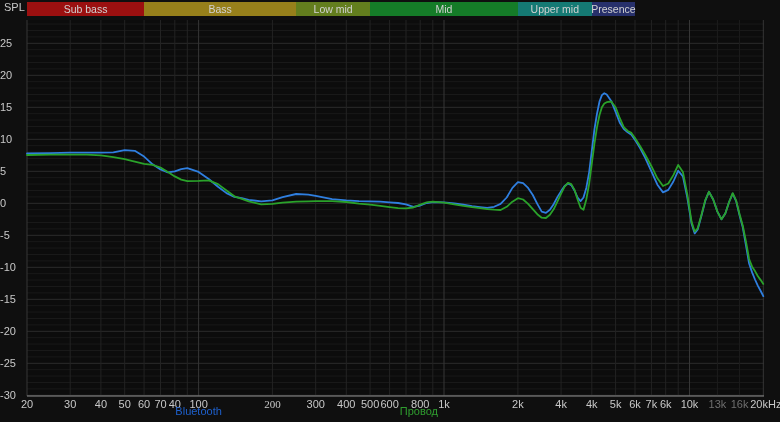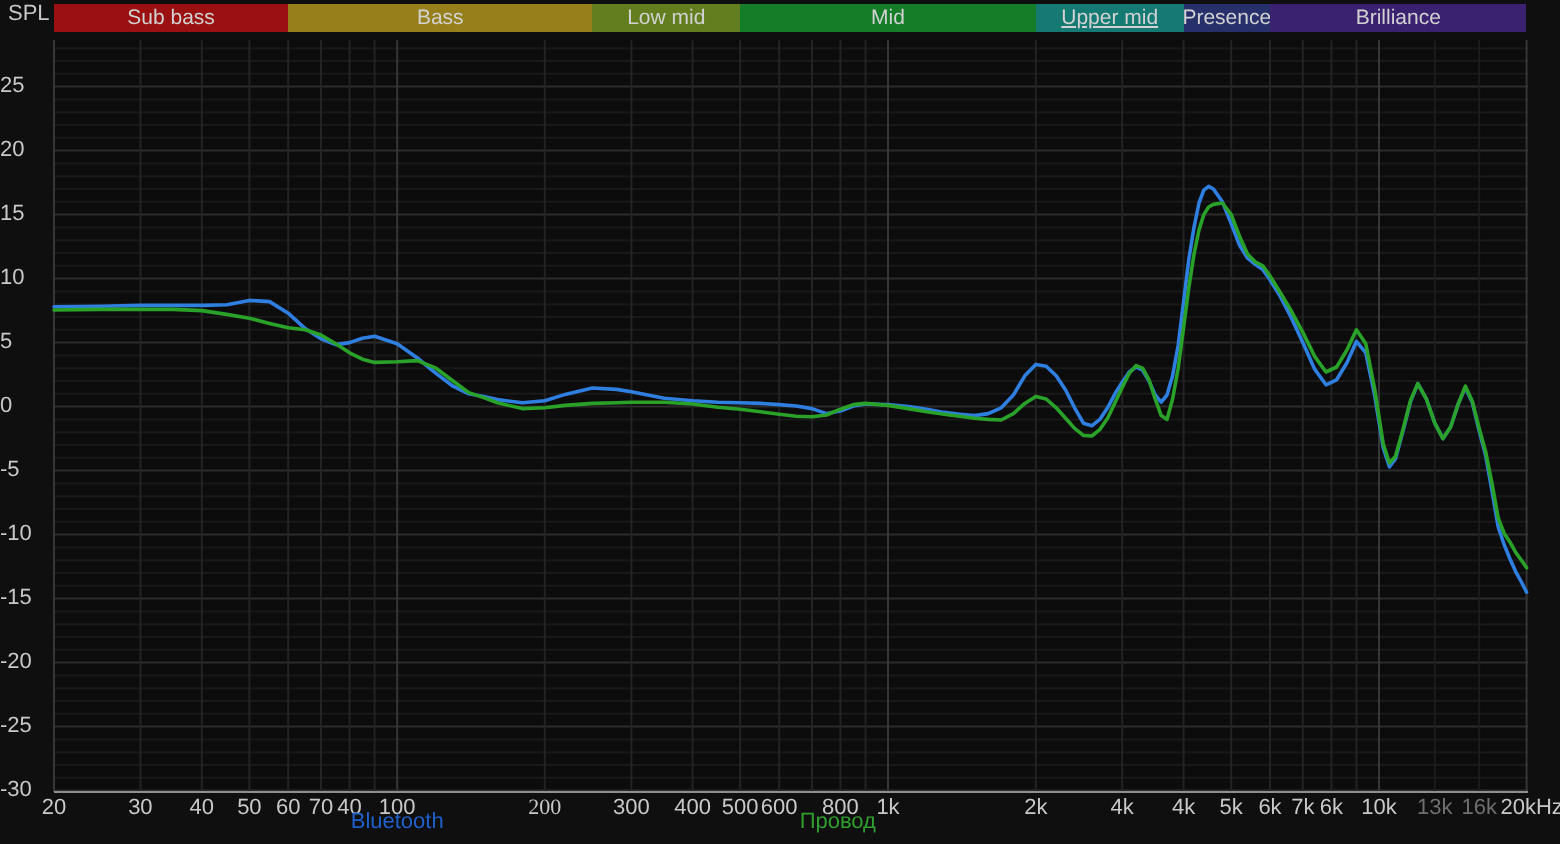--- a/index.html
+++ b/index.html
@@ -18,23 +18,22 @@
 </head>
 <body>
 
 <div class="chart">
   <div class="spl">SPL</div>
   <div class="bands" id="bands">
       <div class="band" style="left: 27px; width: 117.1px; background: rgb(155, 16, 16);">Sub bass</div>
       <div class="band" style="left: 144.1px; width: 152.1px; background: rgb(151, 128, 27);">Bass</div>
       <div class="band" style="left: 296.2px; width: 73.9px; background: rgb(99, 126, 30);">Low mid</div>
       <div class="band" style="left: 370.1px; width: 147.8px; background: rgb(21, 124, 40);">Mid</div>
-      <div class="band" style="left: 517.9px; width: 73.9px; background: rgb(21, 122, 116); text-decoration: underline;">Upper mid</div>
+      <div class="band" style="left: 517.9px; width: 73.9px; background: rgb(21, 122, 116);">Upper mid</div>
       <div class="band" style="left: 591.8px; width: 43.2px; background: rgb(39, 48, 107);">Presence</div>
-      <div class="band" style="left: 635px; width: 128.3px; background: rgb(58, 34, 112);">Brilliance</div>
     </div>
   <svg class="plot" id="plot" width="780" height="422">
       <rect x="27" y="20" width="737" height="376" fill="#0c0c0c"></rect>
       <line x1="27" x2="764" y1="395.3" y2="395.3" stroke="#2c2c2c" stroke-width="1"></line>
       <line x1="27" x2="764" y1="388.9" y2="388.9" stroke="#191919" stroke-width="1"></line>
       <line x1="27" x2="764" y1="382.5" y2="382.5" stroke="#191919" stroke-width="1"></line>
       <line x1="27" x2="764" y1="376.1" y2="376.1" stroke="#191919" stroke-width="1"></line>
       <line x1="27" x2="764" y1="369.7" y2="369.7" stroke="#191919" stroke-width="1"></line>
       <line x1="27" x2="764" y1="363.3" y2="363.3" stroke="#2c2c2c" stroke-width="1"></line>
       <line x1="27" x2="764" y1="356.9" y2="356.9" stroke="#191919" stroke-width="1"></line>

